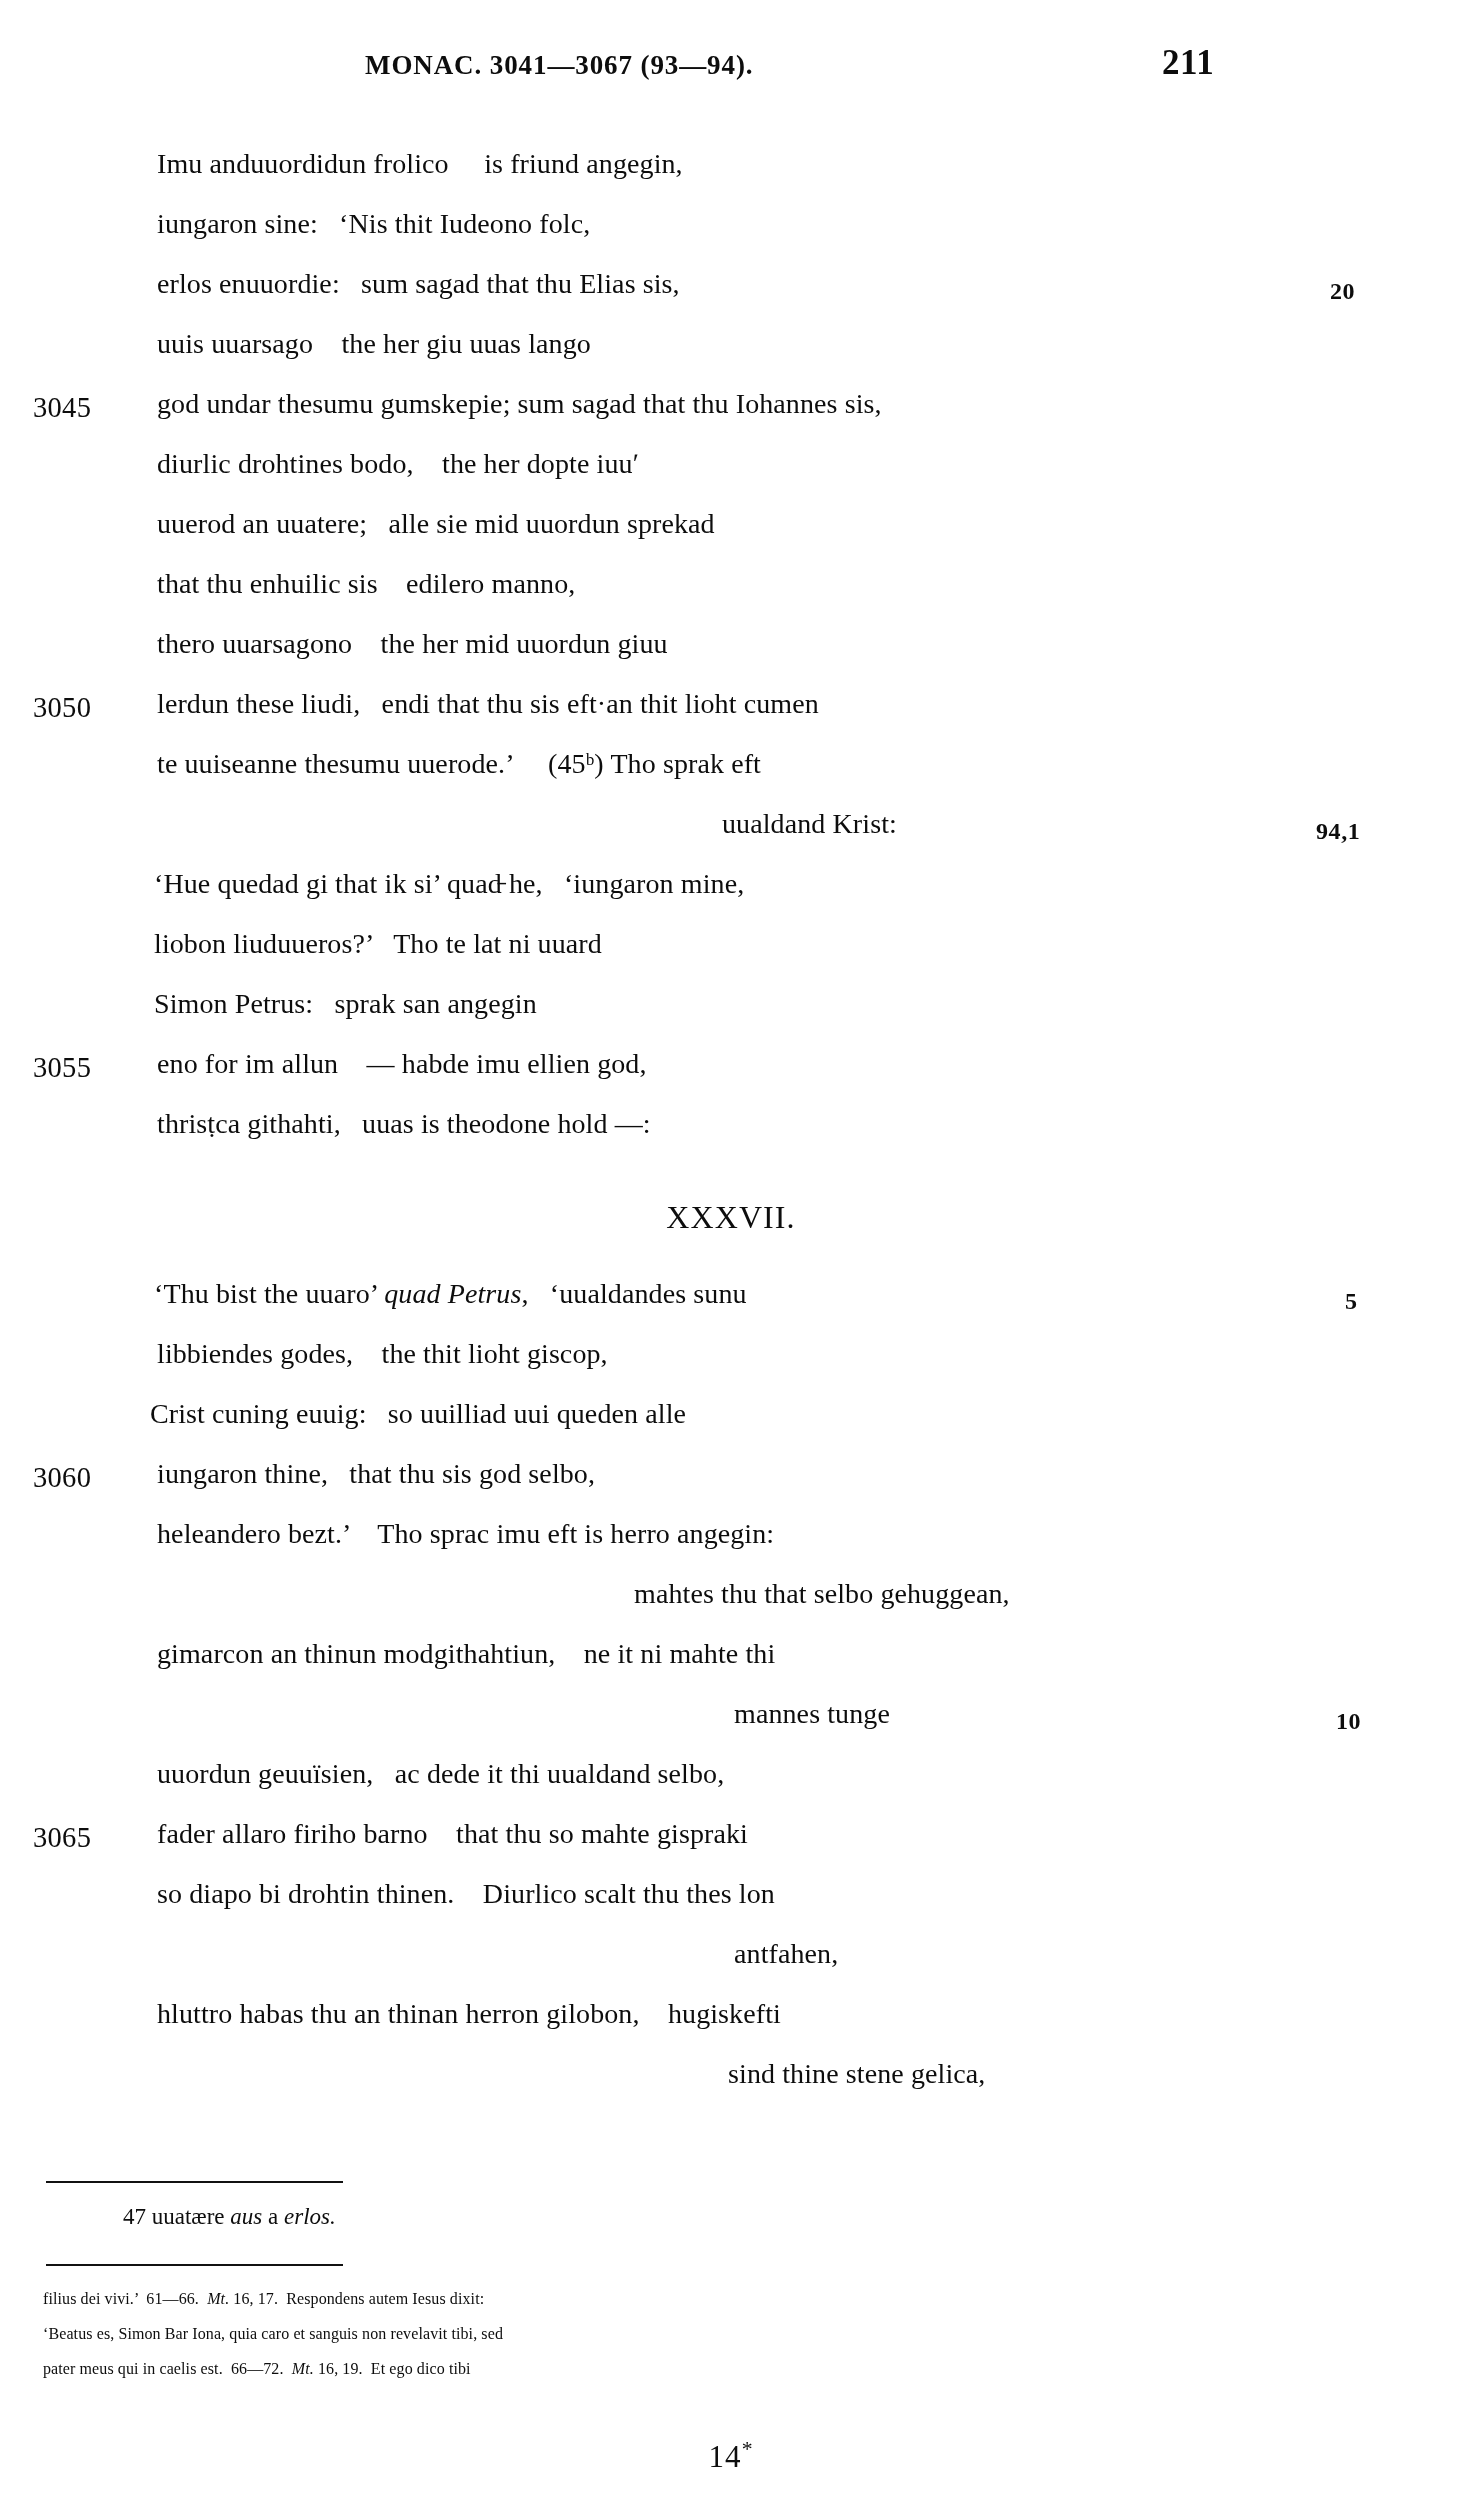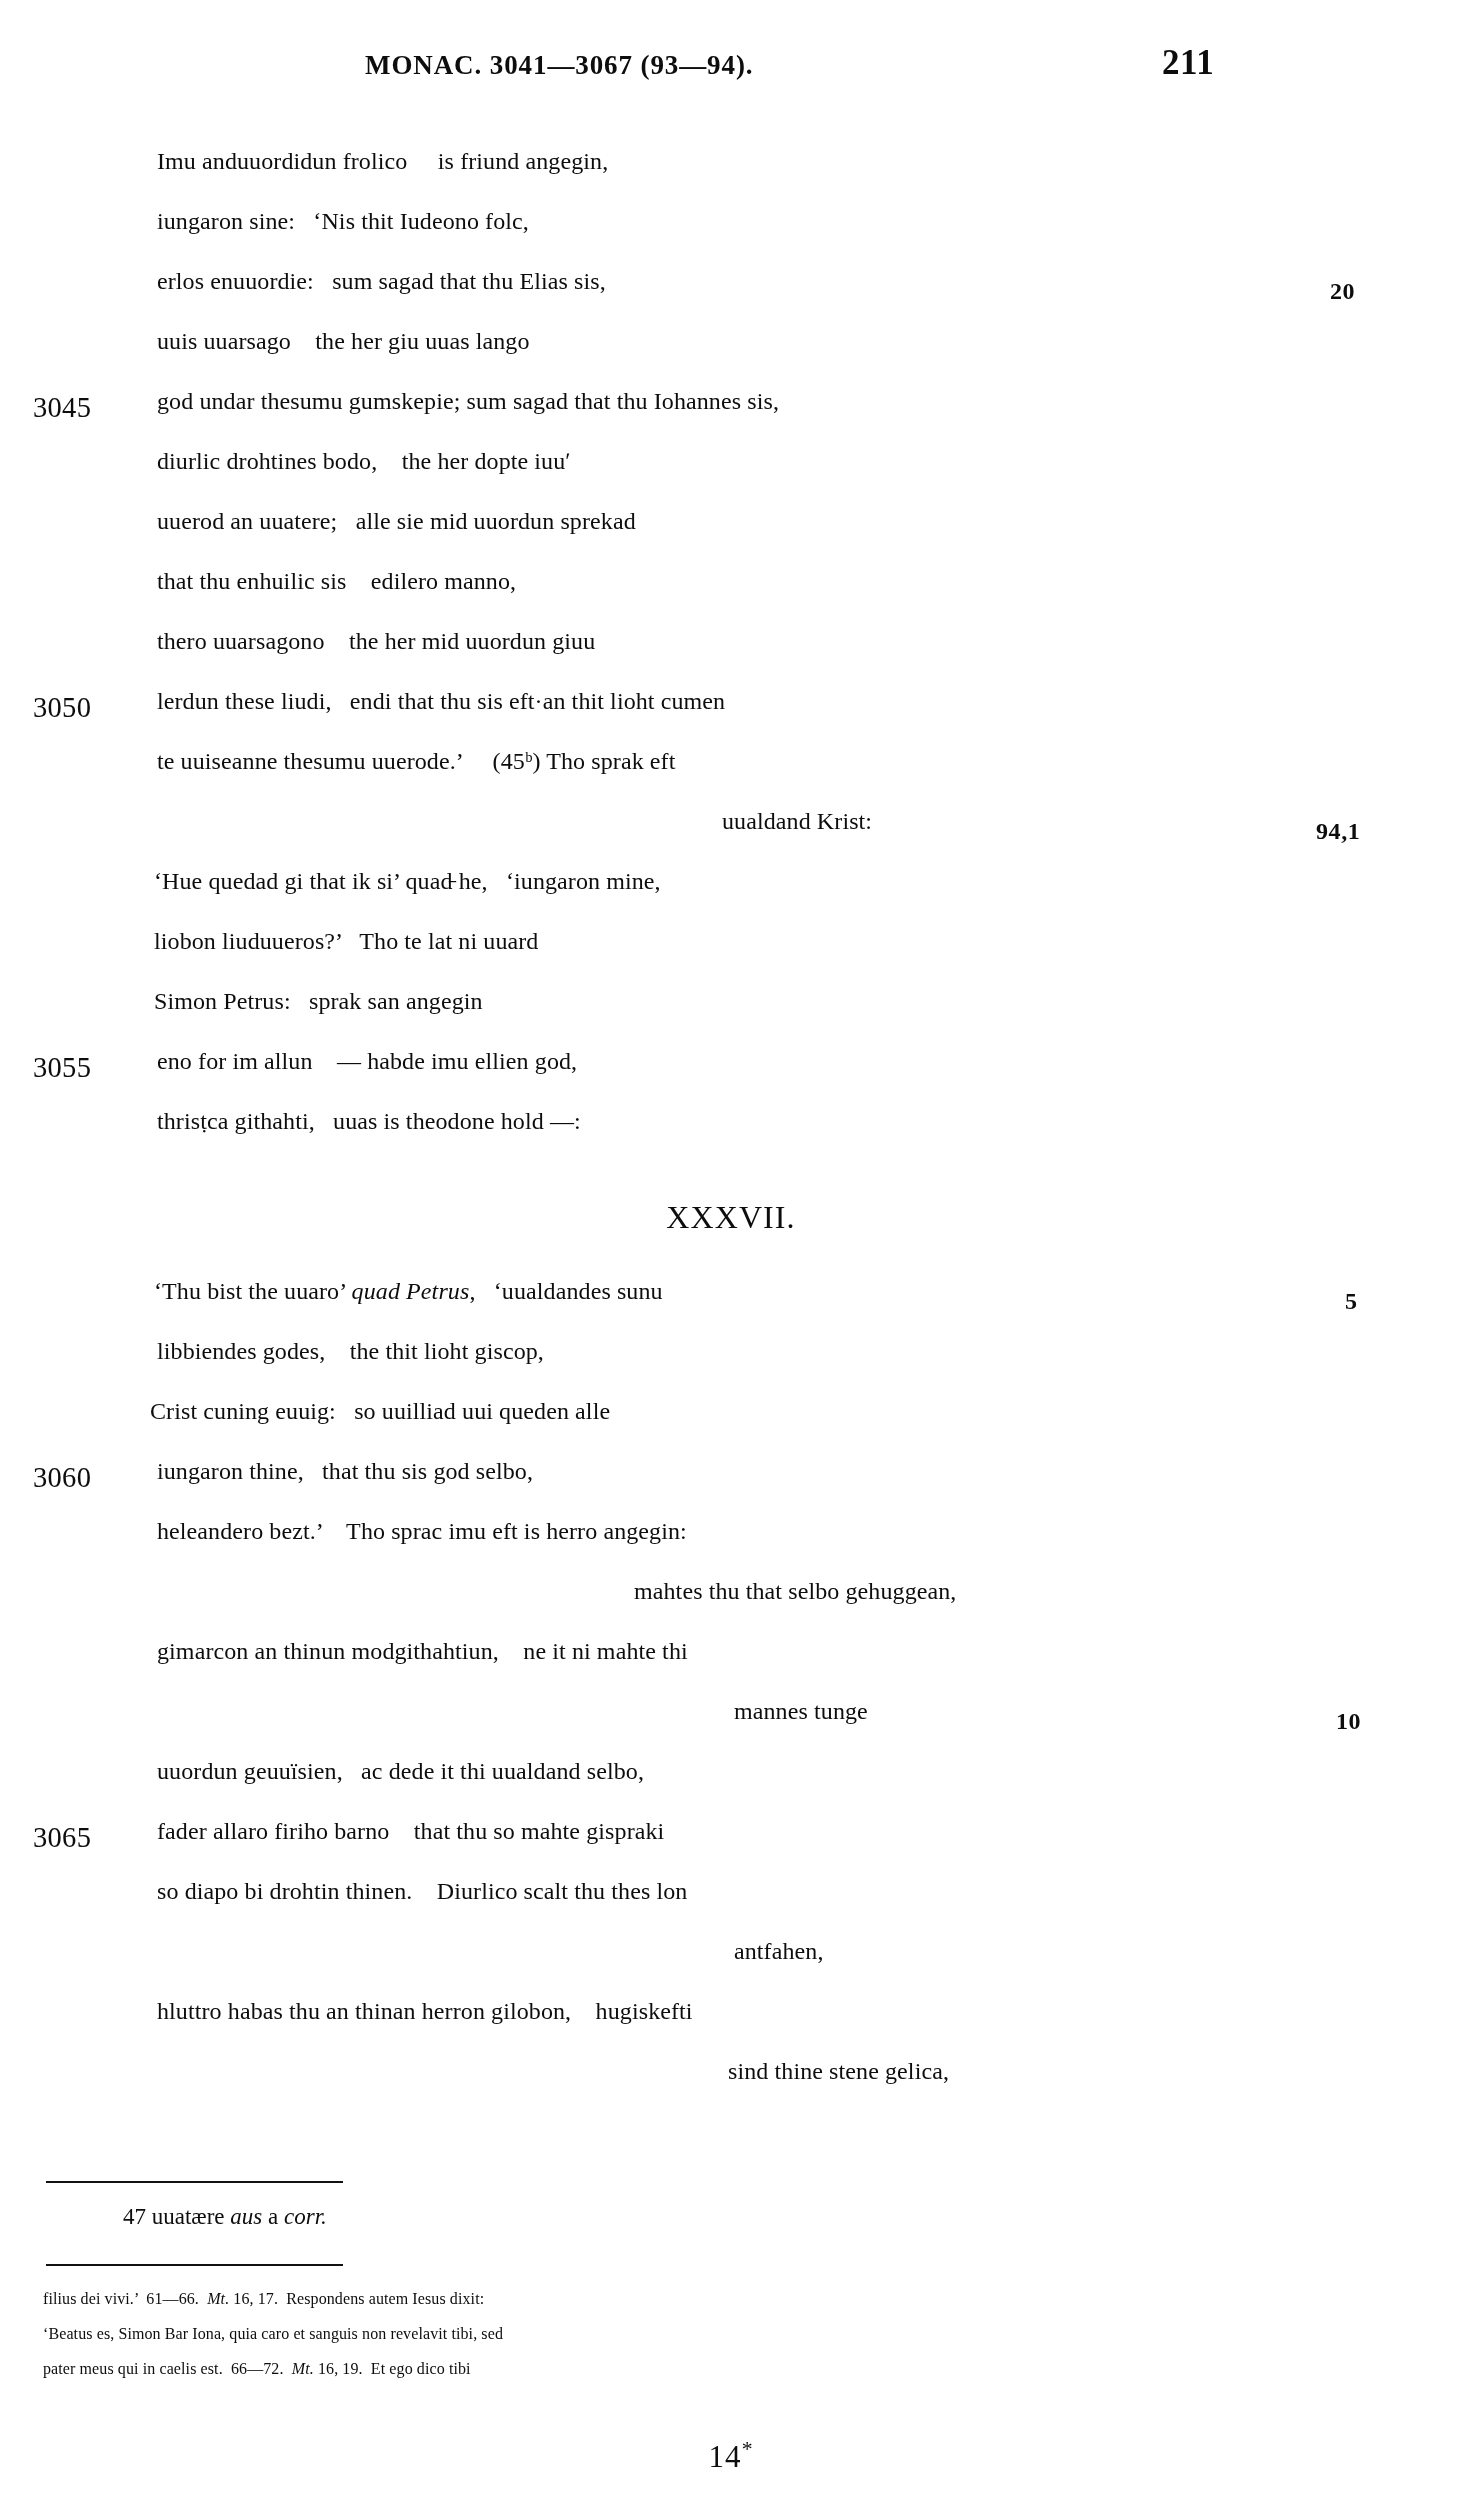--- a/index.html
+++ b/index.html
@@ -60,21 +60,21 @@
     top: 9px;
     width: 114px;
     text-align: left;
     font-size: 28.5px;
     letter-spacing: 0.3px;
     white-space: pre;
   }
   .vtext {
     position: absolute;
     top: 4.6px;
-    font-size: 24px;
+    font-size: 28px;
     white-space: pre;
     letter-spacing: 0.1px;
   }
   .marg {
     position: absolute;
     top: 15px;
     font-size: 24px;
     font-weight: bold;
     letter-spacing: 0.6px;
     white-space: pre;
@@ -255,21 +255,21 @@
     </div>
     <div class="verse-line">
       <span class="vtext" style="left: 157px;">hluttro habas thu an thinan herron gilobon,    hugiskefti</span>
     </div>
     <div class="verse-line">
       <span class="vtext" style="left: 728px;">sind thine stene gelica,</span>
     </div>
   </div>
 
 <div id="footnote-rule-1"></div>
-<div id="footnote-crit"><span>47</span><span> uuatære </span><span class="it">aus</span><span> a </span><span class="it">corr.</span></div>
+<div id="footnote-crit"><span>47</span><span> uuatære </span><span class="it">aus</span><span> a </span><span class="it">erlos.</span></div>
 <div id="footnote-rule-2"></div>
 <div id="latin-apparatus">
     <div class="lat-line"><span>filius dei vivi.’  61—66.  </span><span class="it">Mt.</span><span> 16, 17.  Respondens autem Iesus dixit:</span></div>
     <div class="lat-line"><span>‘Beatus es, Simon Bar Iona, quia caro et sanguis non revelavit tibi, sed</span></div>
     <div class="lat-line"><span>pater meus qui in caelis est.  66—72.  </span><span class="it">Mt.</span><span> 16, 19.  Et ego dico tibi</span></div>
   </div>
 <div id="signature-mark"><span>14</span><span class="sig-star">*</span></div>
 
 
 </body></html>

